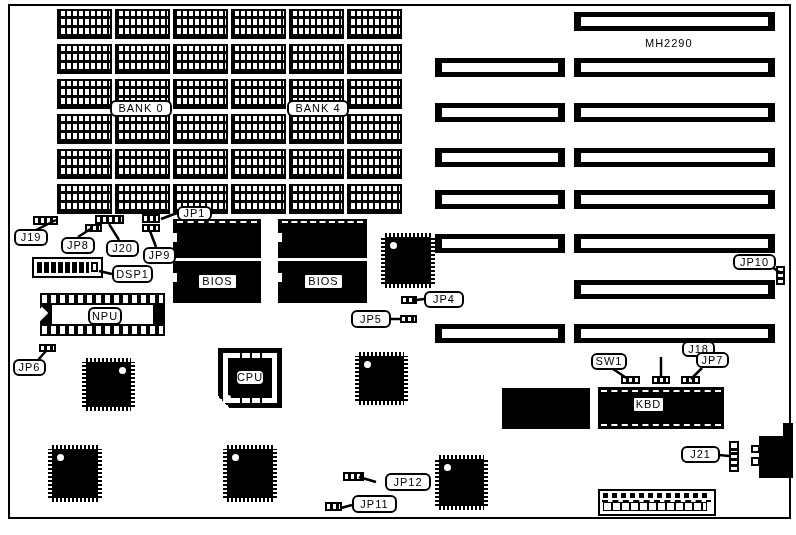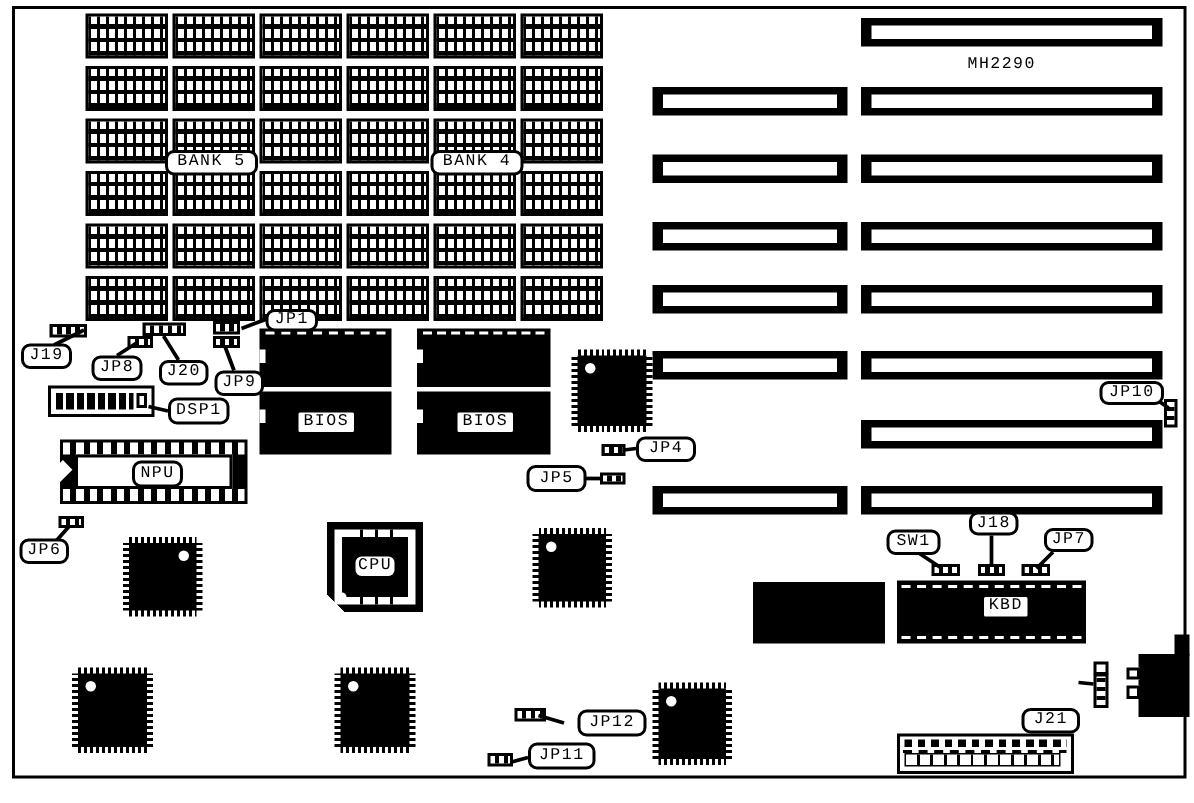--- a/index.html
+++ b/index.html
@@ -1,17 +1,17 @@
 <!DOCTYPE html>
 <html><head>
 <meta charset="utf-8">
 <style>
   html,body{margin:0;padding:0;background:#fff;}
   .stage{position:relative;width:796px;height:535px;background:#fff;overflow:hidden;
-         font-family:Liberation Mono, monospace;text-align:center;}
+         font-family:Liberation Sans, sans-serif;text-align:center;}
   .abs{position:absolute;box-sizing:border-box;}
   .border-rect{position:absolute;left:8px;top:4px;width:783px;height:515px;
                border:2px solid #000;box-sizing:border-box;}
   
   .dip{position:absolute;width:55px;height:30px;box-sizing:border-box;border:2px solid #000;
        background-color:#fff;
        background-image:repeating-linear-gradient(90deg,#000 0 2px,transparent 2px 6px),
                         repeating-linear-gradient(0deg,#000 0 3px,transparent 3px 9px);}
   
   .slot{position:absolute;height:19px;box-sizing:border-box;background:#fff;
@@ -166,21 +166,21 @@
         <div class="pb"></div>
         <div class="pl"></div>
         <div class="pr"></div>
         <div class="body"></div>
         <div class="dot tl"></div>
       </div>
     </div>
 
   <div class="plain" style="left:645px;top:37px;">MH2290</div>
 
-  <div class="lbl" style="left:110px;top:100px;width:62px;height:17px;">BANK 5</div>
+  <div class="lbl" style="left:110px;top:100px;width:62px;height:17px;">BANK 0</div>
   <div class="lbl" style="left:287px;top:100px;width:62px;height:17px;">BANK 4</div>
 
   <div class="blackchip" style="left:173px;top:219px;width:88px;height:39px;">
     <div class="dash-h" style="left:4px;right:4px;top:2px;"></div>
     <div class="notch" style="left:0;top:14px;width:4px;height:9px;"></div>
   </div>
   <div class="blackchip" style="left:173px;top:261px;width:88px;height:42px;">
     <div class="notch" style="left:0;top:12px;width:4px;height:9px;"></div>
   </div>
   <div class="blackchip" style="left:278px;top:219px;width:89px;height:39px;">
@@ -221,21 +221,21 @@
          background:linear-gradient(45deg,#fff 50%,transparent 50%);"></div>
     <div class="abs" style="left:7px;bottom:7px;width:6px;height:6px;border-radius:50%;background:#fff;"></div>
   </div>
   <div class="lbl" style="left:235px;top:369px;width:30px;height:17px;">CPU</div>
 
   <div class="blackchip" style="left:502px;top:388px;width:88px;height:41px;"></div>
   <div class="blackchip" style="left:598px;top:387px;width:126px;height:42px;">
     <div class="dash-h" style="left:3px;right:3px;top:3px;"></div>
     <div class="dash-h" style="left:3px;right:3px;bottom:3px;"></div>
   </div>
-  <div class="lbl" style="left:654px;top:396px;width:33px;height:17px;border-radius:3px;">KBD</div>
+  <div class="lbl" style="left:632px;top:396px;width:33px;height:17px;border-radius:3px;">KBD</div>
 
   <div class="blackchip" style="left:759px;top:436px;width:34px;height:42px;z-index:5;"></div>
   <div class="blackchip" style="left:783px;top:423px;width:10px;height:14px;"></div>
   <div class="osq" style="left:751px;top:445px;width:9px;height:8px;z-index:6;"></div>
   <div class="osq" style="left:751px;top:457px;width:9px;height:9px;z-index:6;"></div>
 
   <div class="osq" style="left:729px;top:441px;width:10px;height:9px;"></div>
 
   <div class="abs" style="left:598px;top:489px;width:118px;height:27px;border:2px solid #000;background:#fff;">
     <div class="abs" style="left:3px;right:3px;top:2px;height:5px;
@@ -249,23 +249,23 @@
   <div class="lbl" style="left:14px;top:229px;width:34px;height:17px;">J19</div>
   <div class="lbl" style="left:61px;top:237px;width:34px;height:17px;">JP8</div>
   <div class="lbl" style="left:106px;top:240px;width:33px;height:17px;">J20</div>
   <div class="lbl" style="left:143px;top:247px;width:33px;height:17px;">JP9</div>
   <div class="lbl" style="left:177px;top:206px;width:35px;height:15px;">JP1</div>
   <div class="lbl" style="left:13px;top:359px;width:33px;height:17px;">JP6</div>
   <div class="lbl" style="left:424px;top:291px;width:40px;height:17px;">JP4</div>
   <div class="lbl" style="left:351px;top:310px;width:40px;height:18px;">JP5</div>
   <div class="lbl" style="left:733px;top:254px;width:43px;height:16px;">JP10</div>
   <div class="lbl" style="left:591px;top:353px;width:36px;height:17px;">SW1</div>
-  <div class="lbl" style="left:646px;top:341px;width:33px;height:16px;">J18</div>
+  <div class="lbl" style="left:682px;top:341px;width:33px;height:16px;">J18</div>
   <div class="lbl" style="left:696px;top:352px;width:33px;height:16px;">JP7</div>
-  <div class="lbl" style="left:681px;top:472px;width:39px;height:17px;">J21</div>
+  <div class="lbl" style="left:681px;top:446px;width:39px;height:17px;">J21</div>
   <div class="lbl" style="left:385px;top:473px;width:46px;height:18px;">JP12</div>
   <div class="lbl" style="left:352px;top:495px;width:45px;height:18px;">JP11</div>
 
   <svg class="tails" width="796" height="535">
     <g stroke="#000" stroke-width="2.5" fill="none">
       <line x1="36" y1="230" x2="56" y2="220"></line>
       <line x1="78" y1="237" x2="92" y2="228"></line>
       <line x1="119" y1="240" x2="109" y2="224"></line>
       <line x1="156" y1="247" x2="150" y2="231"></line>
       <line x1="177" y1="213" x2="161" y2="219"></line>

